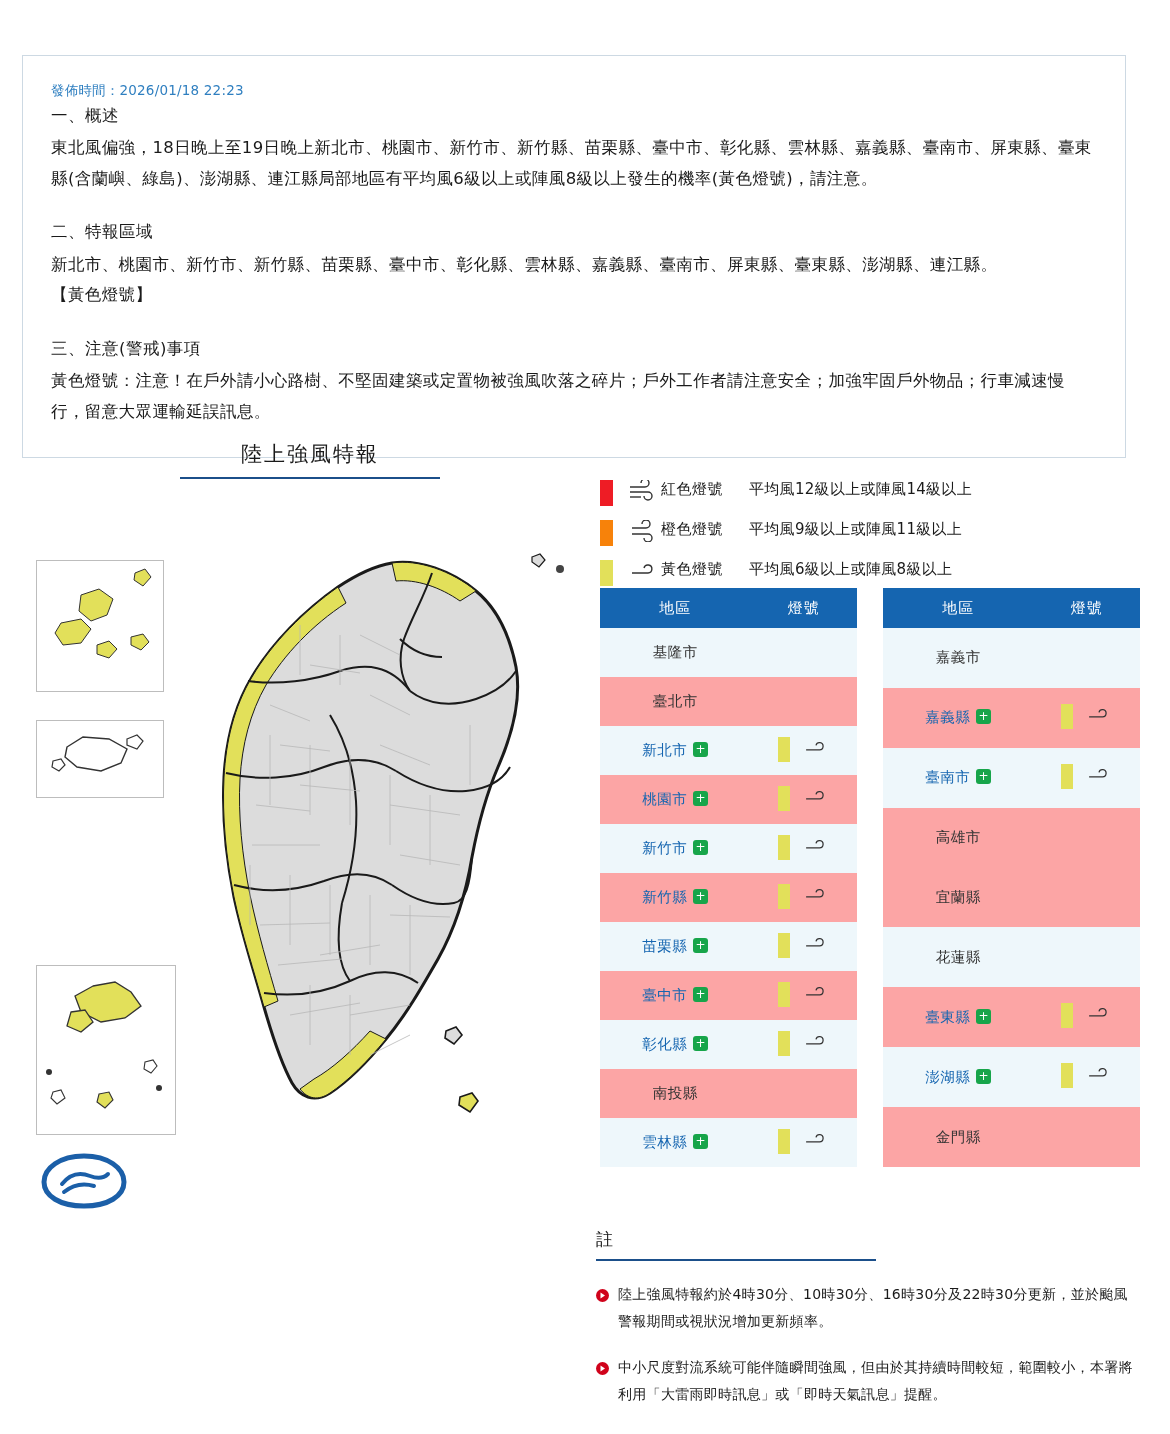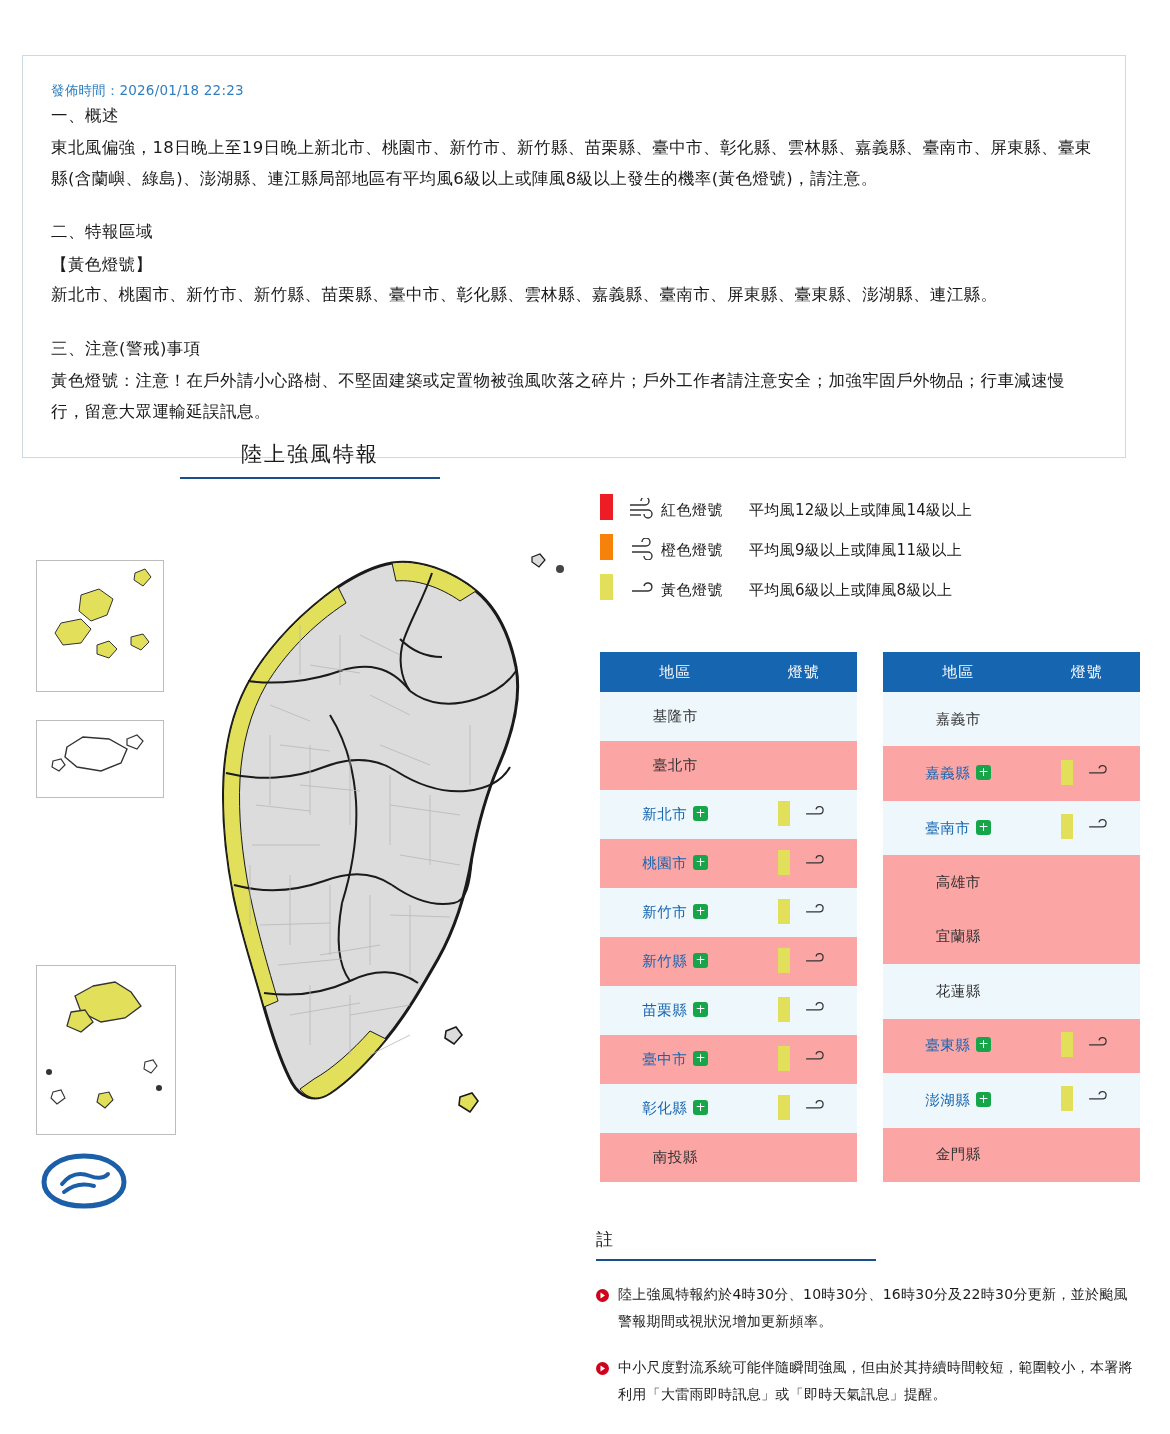--- a/index.html
+++ b/index.html
@@ -64,21 +64,21 @@
 
   
   .legend {
     position: absolute;
     left: 600px;
     top: 480px;
     width: 540px;
   }
   .legend-row {
     display: flex;
-    align-items: flex-end;
+    align-items: flex-start;
     height: 40px;
     font-size: 15px;
   }
   .legend-swatch {
     width: 13px;
     height: 26px;
     margin-right: 12px;
     flex: none;
   }
   .legend-icon {
@@ -120,21 +120,21 @@
     left: 18px;
     top: 605px;
     width: 92px;
     height: 62px;
   }
 
   
   .tables {
     position: absolute;
     left: 600px;
-    top: 652px;
+    top: 588px;
     width: 540px;
     display: flex;
     gap: 26px;
   }
   .tbl {
     width: 258px;
     border-collapse: collapse;
     font-size: 14.5px;
   }
   .tbl th {
@@ -216,22 +216,22 @@
 
 <div class="advisory">
   <div class="issue-time">發佈時間：2026/01/18 22:23</div>
 
   <p class="sec-head">一、概述</p>
   <p class="sec-body">東北風偏強，18日晚上至19日晚上新北市、桃園市、新竹市、新竹縣、苗栗縣、臺中市、彰化縣、雲林縣、嘉義縣、臺南市、屏東縣、臺東縣(含蘭嶼、綠島)、澎湖縣、連江縣局部地區有平均風6級以上或陣風8級以上發生的機率(黃色燈號)，請注意。</p>
 
   <div class="gap"></div>
 
   <p class="sec-head">二、特報區域</p>
+  <p class="sec-body">新北市、桃園市、新竹市、新竹縣、苗栗縣、臺中市、彰化縣、雲林縣、嘉義縣、臺南市、屏東縣、臺東縣、澎湖縣、連江縣。</p>
   <p class="sec-body">【黃色燈號】</p>
-  <p class="sec-body">新北市、桃園市、新竹市、新竹縣、苗栗縣、臺中市、彰化縣、雲林縣、嘉義縣、臺南市、屏東縣、臺東縣、澎湖縣、連江縣。</p>
 
   <div class="gap"></div>
 
   <p class="sec-head">三、注意(警戒)事項</p>
   <p class="sec-body">黃色燈號：注意！在戶外請小心路樹、不堅固建築或定置物被強風吹落之碎片；戶外工作者請注意安全；加強牢固戶外物品；行車減速慢行，留意大眾運輸延誤訊息。</p>
 </div>
 
 <div class="map-title-wrap">
   <span class="map-title">陸上強風特報</span>
 </div>
@@ -443,20 +443,29 @@
               <span class="sig-bar" style="background: rgb(226, 224, 90);"></span>
               <span><svg width="28" height="18" viewBox="0 0 30 20">
                   <path d="M4 12 H19 a4 4 0 1 0 -4 -5" fill="none" stroke="#333" stroke-width="1.4"></path>
                 </svg></span>
             </span></td>
         </tr>
         <tr class="even">
           <td><span class="region-name">南投縣</span></td>
           <td></td>
         </tr>
+        <tr class="odd">
+          <td><span class="region-name alerted">雲林縣</span><span class="plus">+</span></td>
+          <td><span class="sig">
+              <span class="sig-bar" style="background: rgb(226, 224, 90);"></span>
+              <span><svg width="28" height="18" viewBox="0 0 30 20">
+                  <path d="M4 12 H19 a4 4 0 1 0 -4 -5" fill="none" stroke="#333" stroke-width="1.4"></path>
+                </svg></span>
+            </span></td>
+        </tr>
       </tbody>
   </table>
 
   <table class="tbl">
     <thead>
       <tr>
         <th class="c1">地區</th>
         <th class="c2">燈號</th>
       </tr>
     </thead>

